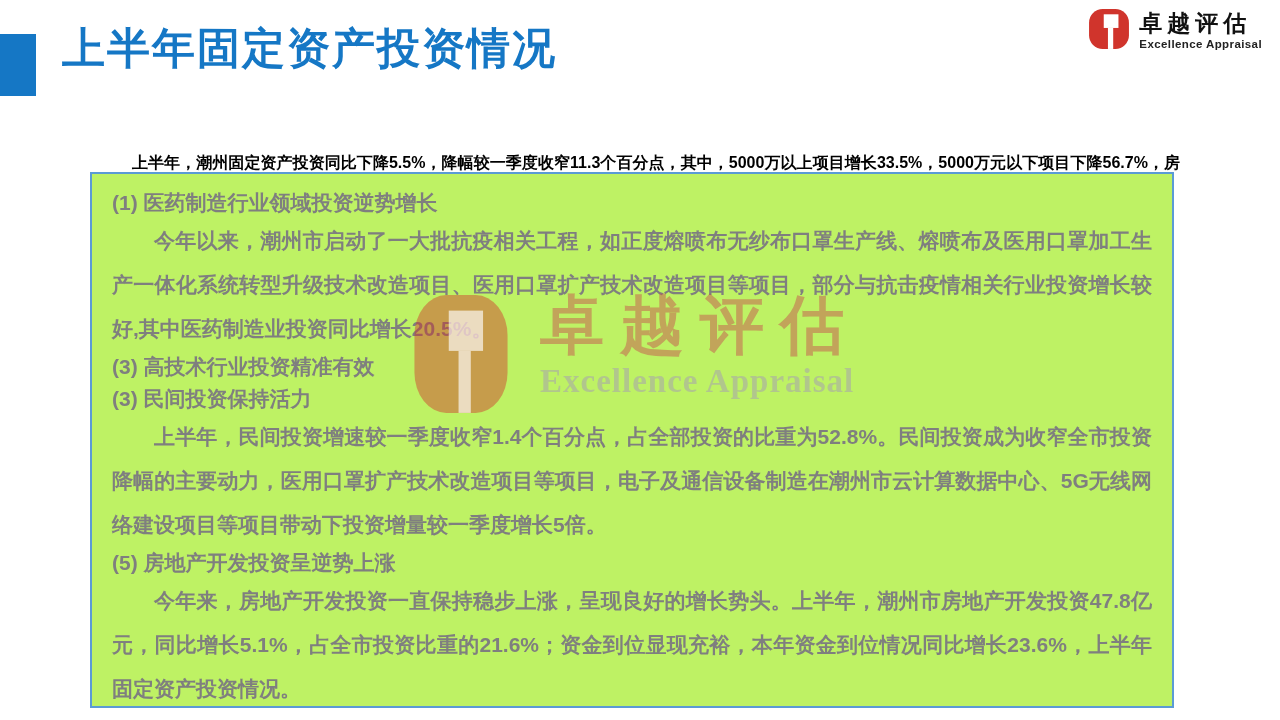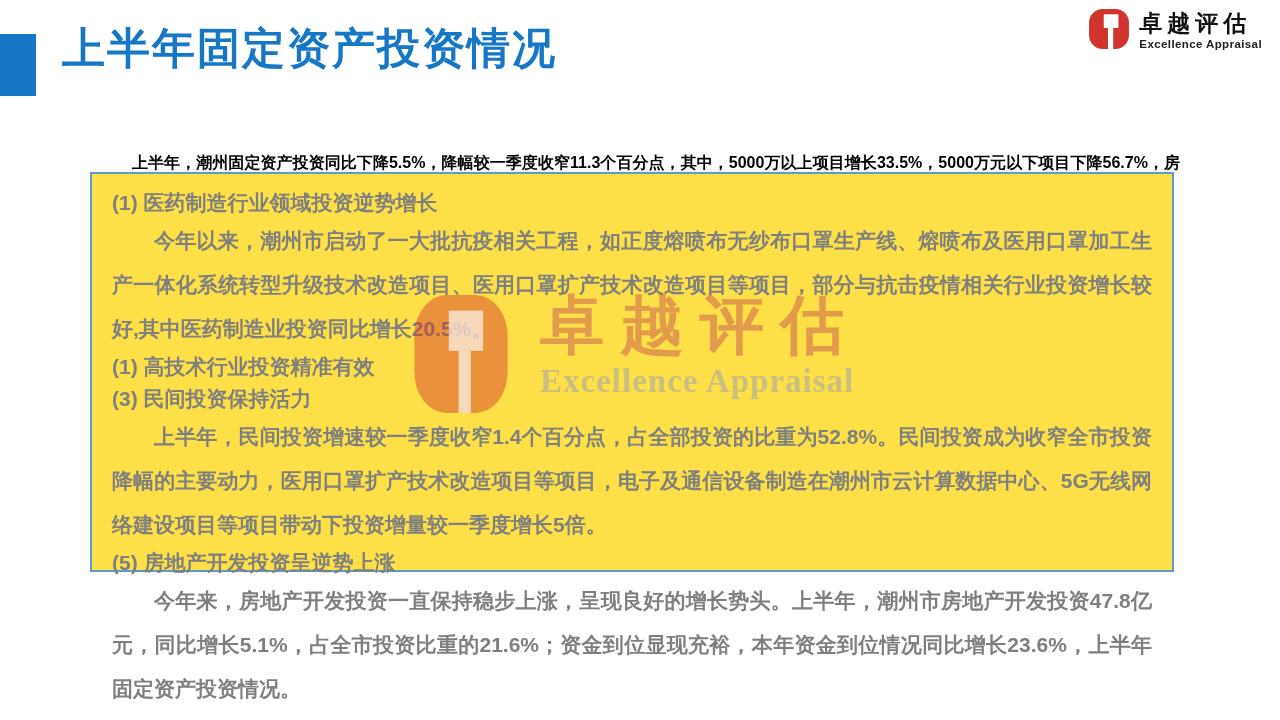--- a/index.html
+++ b/index.html
@@ -32,22 +32,22 @@
 
   
   .intro {
     position:absolute; left:100px; top:100px; width:1080px;
     font-size:16px; font-weight:bold; color:#000;
     line-height:37px; text-indent:2em; text-align:justify;margin-top:44px;
   }
 
   
   .box {
-    position:absolute; left:90px; top:172px; width:1084px; height:400px;
-    border:2px solid #5b9bd5; background:#fde047; box-sizing:border-box;
+    position:absolute; left:90px; top:172px; width:1084px; height:536px;
+    border:2px solid #5b9bd5; background:#bef264; box-sizing:border-box;
     padding:13px 20px 0 20px; z-index:1;
   }
   .hl-heading {
     font-size:21px; font-weight:600; color:#7f7f7f; line-height:32px;
   }
   .hl-body {
     font-size:21px; font-weight:600; color:#7f7f7f; line-height:44px;
     text-indent:2em; text-align:justify; margin:0;
   }
 
@@ -91,21 +91,21 @@
   </div>
 
   <div class="intro">上半年，潮州固定资产投资同比下降5.5%，降幅较一季度收窄11.3个百分点，其中，5000万以上项目增长33.5%，5000万元以下项目下降56.7%，房地产开发投资增长5.1%。主要呈现以下亮点：</div>
 
   <div class="box">
     <div>
       <div class="hl-heading">(1) 医药制造行业领域投资逆势增长</div>
       <p class="hl-body">今年以来，潮州市启动了一大批抗疫相关工程，如正度熔喷布无纱布口罩生产线、熔喷布及医用口罩加工生产一体化系统转型升级技术改造项目、医用口罩扩产技术改造项目等项目，部分与抗击疫情相关行业投资增长较好,其中医药制造业投资同比增长20.5%。</p>
     </div>
     <div>
-      <div class="hl-heading">(1) 高技术行业投资精准有效</div>
+      <div class="hl-heading">(3) 高技术行业投资精准有效</div>
     </div>
     <div>
       <div class="hl-heading">(3) 民间投资保持活力</div>
       <p class="hl-body">上半年，民间投资增速较一季度收窄1.4个百分点，占全部投资的比重为52.8%。民间投资成为收窄全市投资降幅的主要动力，医用口罩扩产技术改造项目等项目，电子及通信设备制造在潮州市云计算数据中心、5G无线网络建设项目等项目带动下投资增量较一季度增长5倍。</p>
     </div>
     <div>
       <div class="hl-heading">(5) 房地产开发投资呈逆势上涨</div>
       <p class="hl-body">今年来，房地产开发投资一直保持稳步上涨，呈现良好的增长势头。上半年，潮州市房地产开发投资47.8亿元，同比增长5.1%，占全市投资比重的21.6%；资金到位显现充裕，本年资金到位情况同比增长23.6%，上半年固定资产投资情况。</p>
     </div>
   </div>

